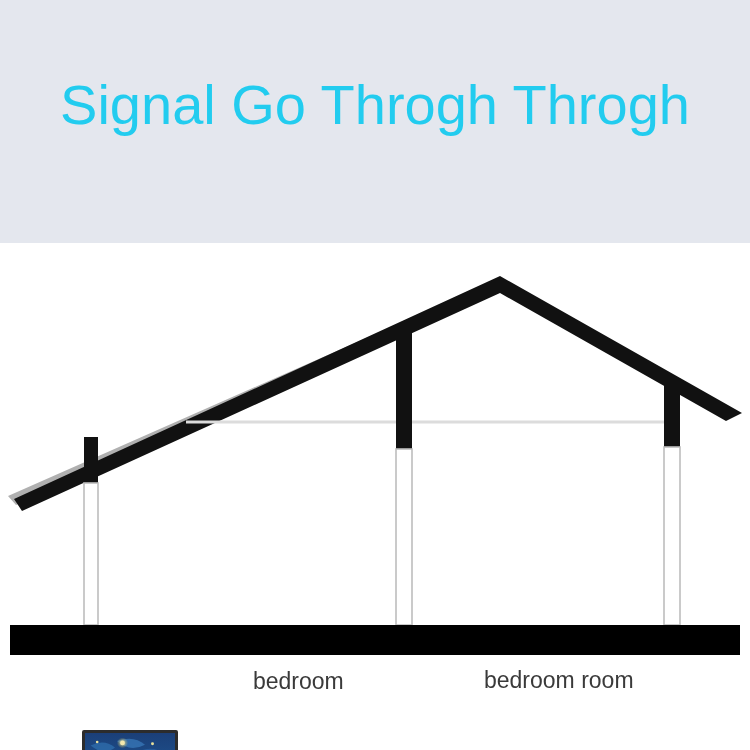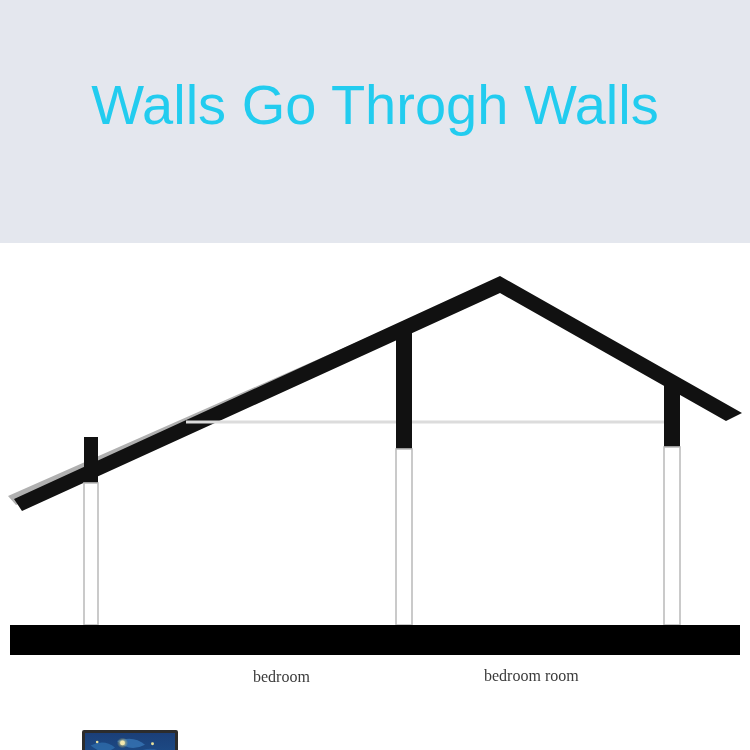--- a/index.html
+++ b/index.html
@@ -28,23 +28,23 @@
   }
 
   
   .scene{position:absolute;left:0;top:243px;width:750px;height:507px;background:#fff;}
 
   .svg-house{position:absolute;left:0;top:0;width:750px;height:507px;}
 
   
   .room-label{
     position:absolute;
-    font-size:16px;
+    font-size:23px;
     color:#3a3a3a;
-    font-family:Liberation Serif, serif;
+    font-family:Liberation Sans, sans-serif;
     white-space:nowrap;
   }
   #label-bedroom{left:253px;top:425px;}
   #label-living{left:484px;top:424px;}
 
   
   .tv{
     position:absolute;left:82px;top:487px;width:96px;height:60px;
     border:3px solid #2c2c2c;
     border-radius:2px;
@@ -53,21 +53,21 @@
     background:#0b1a3a;
   }
   .tv-art{position:absolute;left:0;top:0;width:100%;height:100%;}
 </style>
 </head>
 <body>
 
 <div id="stage">
 
   <div class="banner">
-    <div class="banner-title">Walls Go Throgh Walls</div>
+    <div class="banner-title">Signal Go Throgh Throgh</div>
   </div>
 
   <div class="scene">
 
     <svg class="svg-house" viewBox="0 0 750 507">
 
       <path d="M 8 253 L 500 36 L 736 168 L 728 176 L 500 48 L 16 262 Z" fill="#b0b0b0"></path>
 
       <path d="M 14 256 L 500 33 L 742 170 L 726 178 L 500 50 L 22 268 Z" fill="#111111"></path>
 

